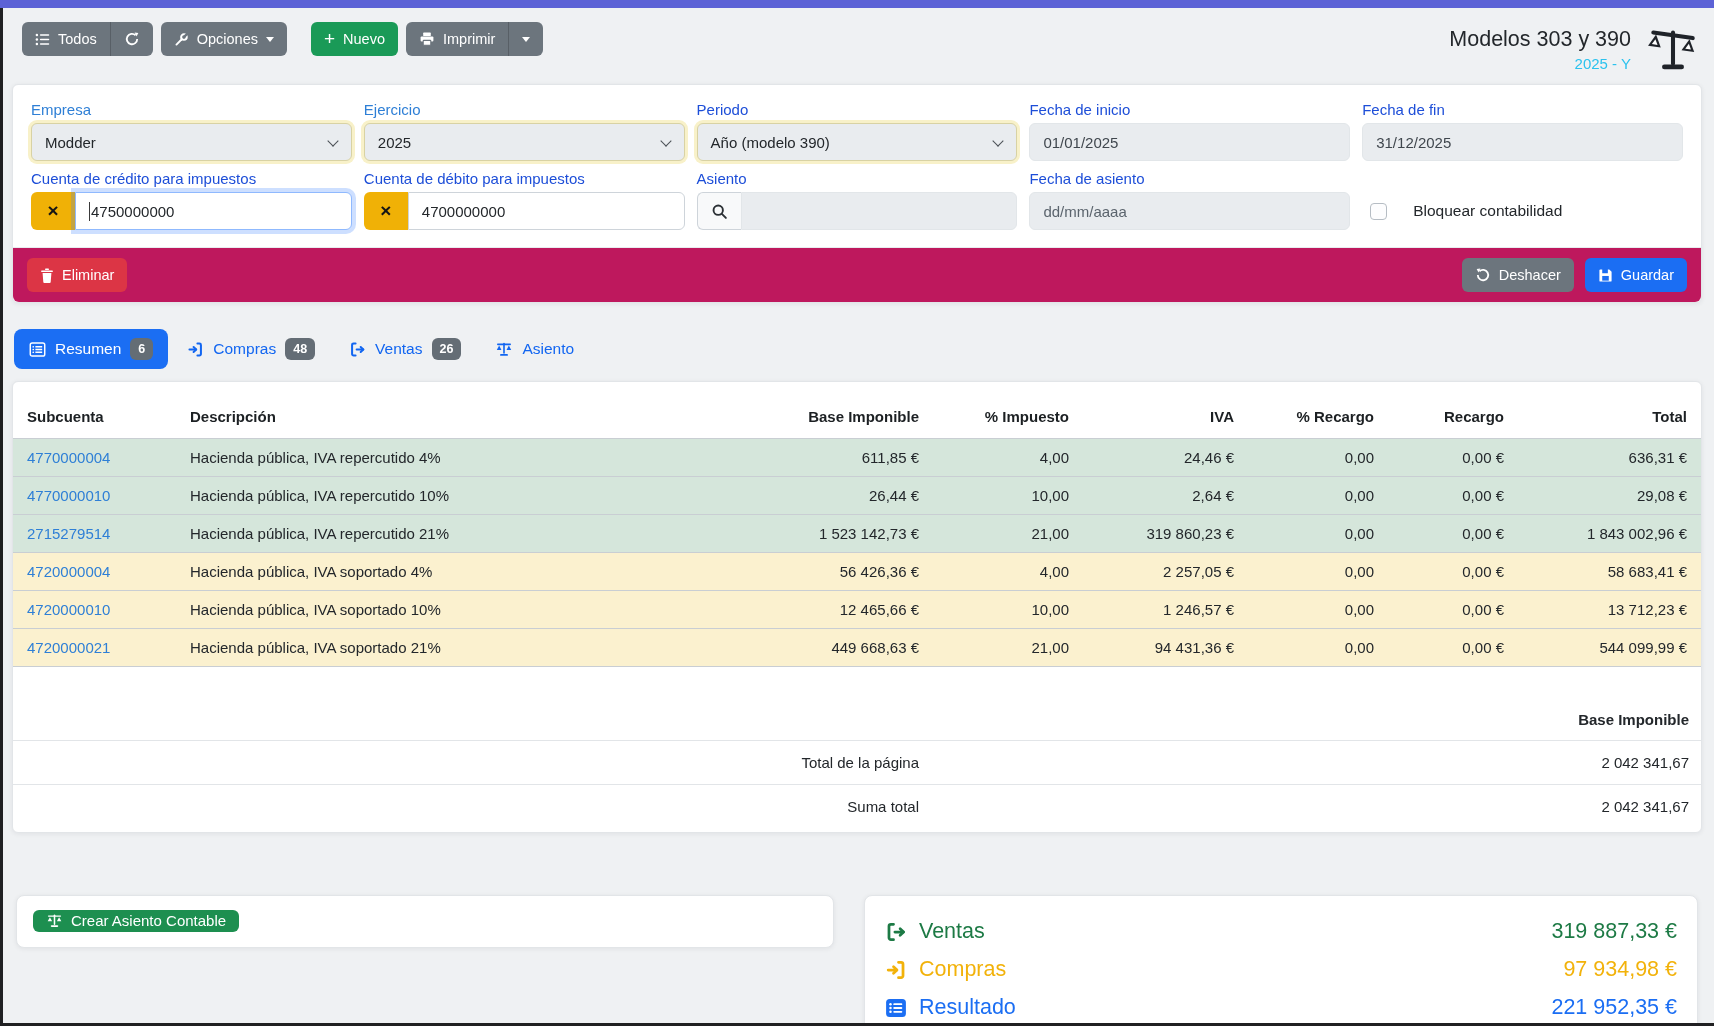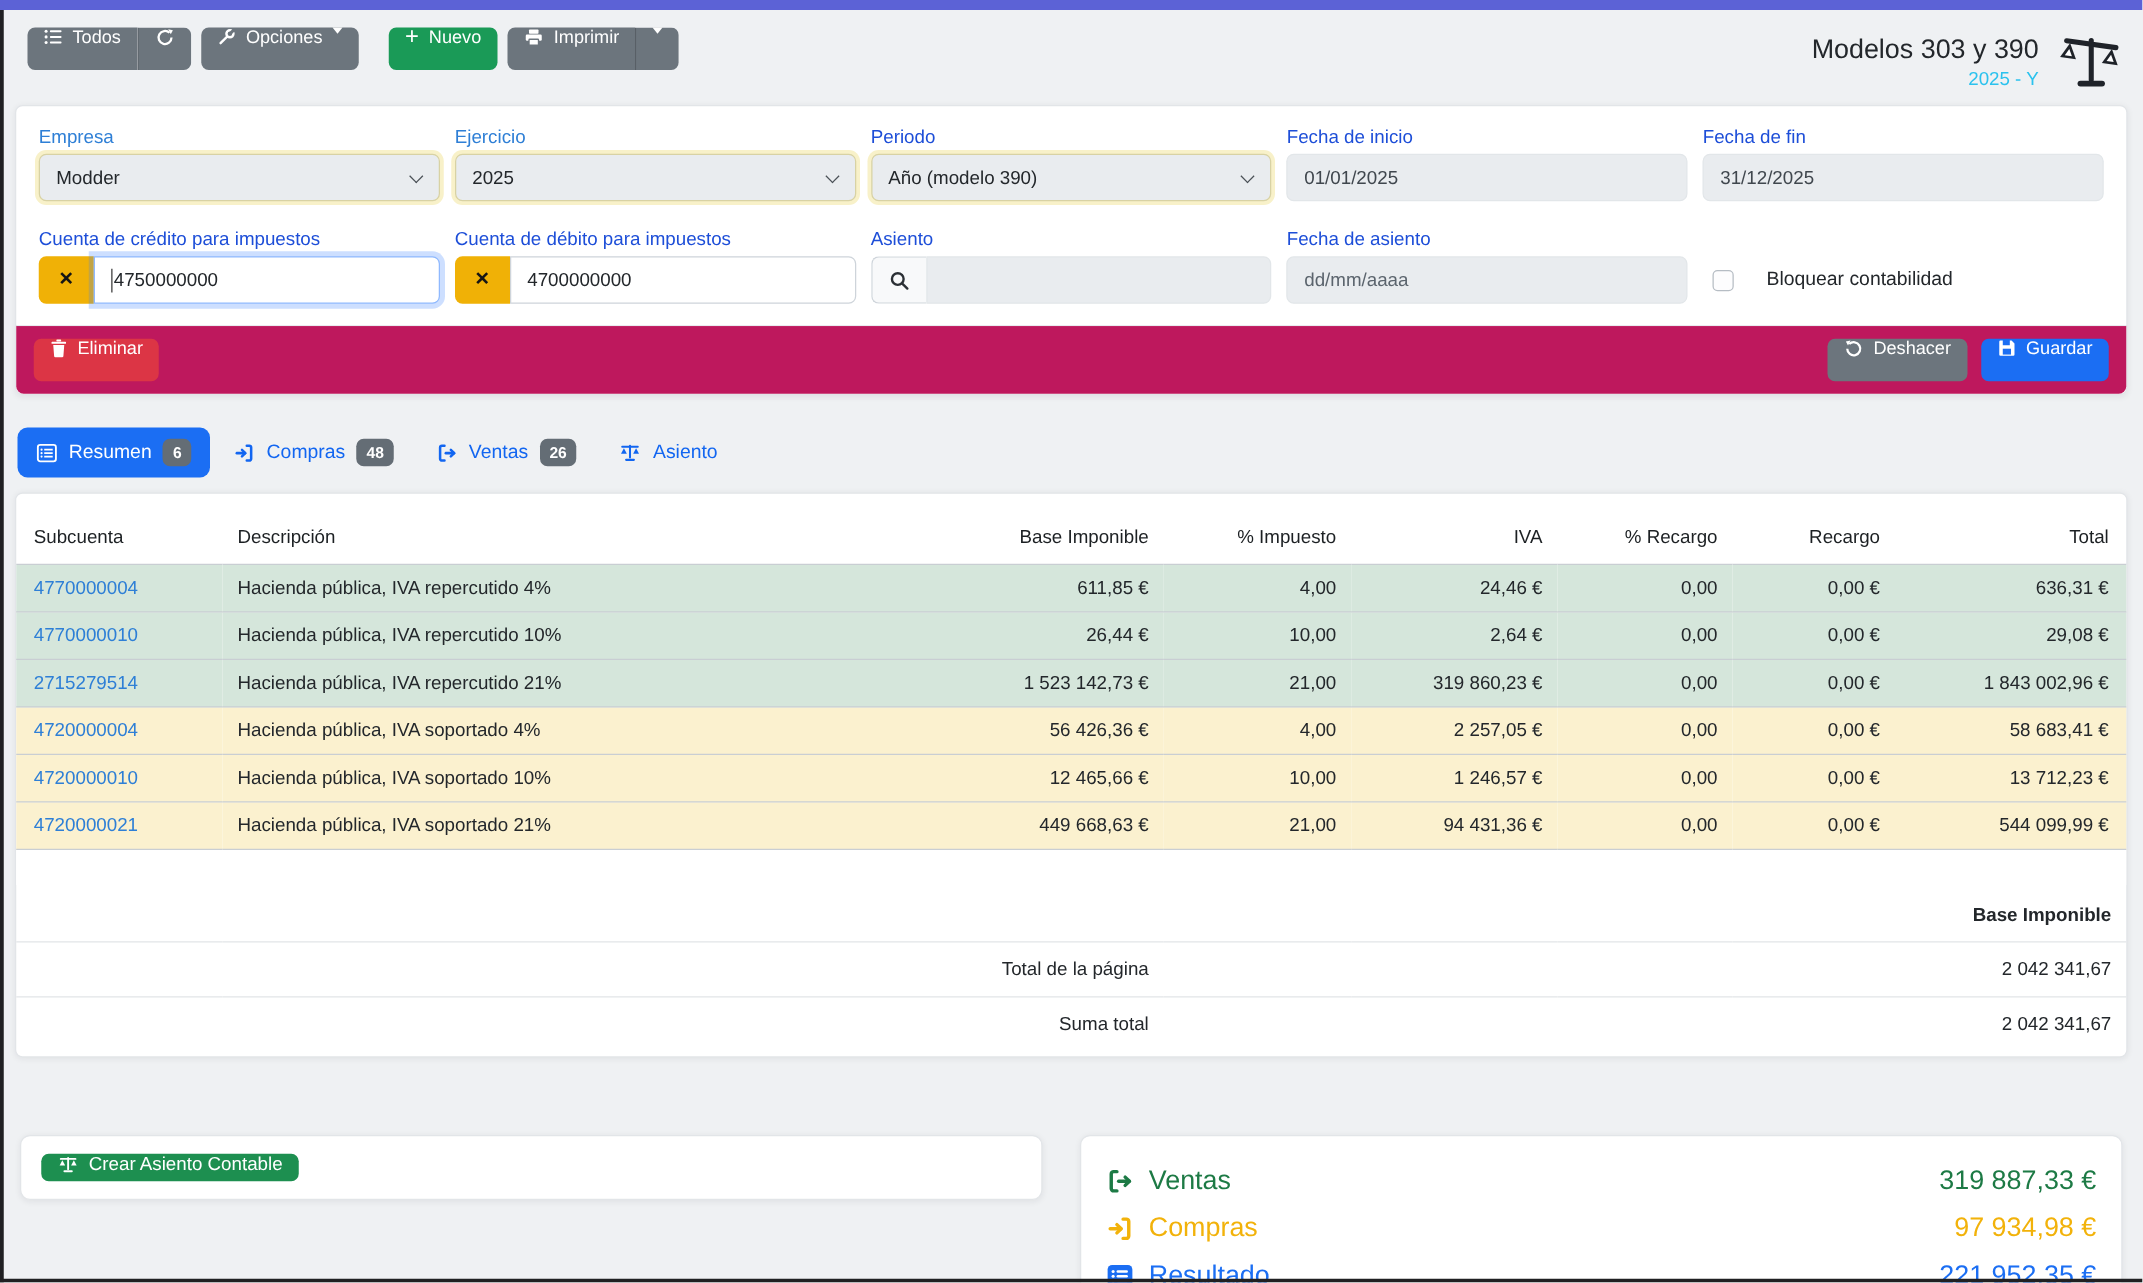--- a/index.html
+++ b/index.html
@@ -7,21 +7,21 @@
   body {
     font-family:"Liberation Sans","DejaVu Sans",sans-serif;
     background:#eff1f3; color:#23272b; position:relative; overflow:hidden;
   }
   .edge-left{position:absolute;left:0;top:8px;bottom:0;width:3px;background:#202022;z-index:60}
   .edge-bottom{position:absolute;left:0;bottom:0;width:100%;height:3px;background:#202022;z-index:60}
   .topbar{height:8px;background:#5c62d6}
 
   
   .toolbar{display:flex;align-items:flex-start;padding:14px 14px 0 22px}
-  .btn{display:inline-flex;align-items:flex-start;gap:8px;font-size:14.5px;border:none;
+  .btn{display:inline-flex;align-items:center;gap:8px;font-size:14.5px;border:none;
        border-radius:6px;padding:0 13px;height:34px;cursor:pointer;color:#fff;white-space:nowrap}
   .btn-gray{background:#6c757d}
   .btn-green{background:#1a9a57}
   .btn-blue{background:#1b6ef3}
   .btn-red{background:#dc3545}
   .btn-group{display:inline-flex}
   .btn-group .btn{border-radius:0}
   .btn-group .btn:first-child{border-radius:6px 0 0 6px}
   .btn-group .btn:last-child{border-radius:0 6px 6px 0;border-left:1px solid rgba(0,0,0,.18)}
   .tool-left{display:flex;gap:8px;align-items:center}
@@ -34,21 +34,21 @@
   .page-title{font-size:21.5px;color:#23272b}
   .page-subtitle{font-size:15px;color:#2bc2ee;margin-top:3px}
 
   
   .card{background:#fff;border:1px solid #e2e5e8;border-radius:6px;box-shadow:0 1px 5px rgba(25,30,40,.07)}
 
   
   .form-card{margin:8px 12px 0}
   .form-body{padding:16px 18px 17px}
   .fgrid{display:grid;grid-template-columns:repeat(5,1fr);column-gap:12px}
-  .fgrid + .fgrid{margin-top:22px}
+  .fgrid + .fgrid{margin-top:9px}
   .fld label{display:block;font-size:15px;margin-bottom:5px;color:#1d4ed8;white-space:nowrap}
   label.lnk{color:#2e7fd6;cursor:pointer}
   .select{position:relative;height:38px;background:#e9ecef;border:1px solid #d8d2a4;
           box-shadow:0 0 0 3px #f8f1c9;border-radius:6px;display:flex;align-items:center;
           padding:0 32px 0 13px;font-size:15px;cursor:pointer}
   .chev{position:absolute;right:14px;top:13px;width:8px;height:8px;
         border-right:1.7px solid #4a5056;border-bottom:1.7px solid #4a5056;transform:rotate(45deg)}
   .inp{height:38px;border:1px solid #ced4da;border-radius:6px;background:#fff;display:flex;
        align-items:center;padding:0 13px;font-size:15px;width:100%;white-space:nowrap;overflow:hidden}
   .inp.dis{background:#e9ecef;border-color:#e2e6e9;color:#40474e}
@@ -71,21 +71,21 @@
   
   .tabs{display:flex;align-items:center;gap:4px;margin:26px 12px 12px;padding-left:2px}
   .tab{display:inline-flex;align-items:center;gap:9px;font-size:15.5px;color:#1266f1;
        padding:9px 15px;border-radius:8px;cursor:pointer;white-space:nowrap}
   .tab.active{background:#1b6ef3;color:#fff}
   .badge{background:#646d75;color:#fff;font-size:12.5px;padding:4px 8px;border-radius:6px;font-weight:bold}
 
   
   .table-card{margin:0 12px;padding-bottom:4px}
   table{width:100%;border-collapse:collapse;font-size:15px}
-  th{font-weight:normal;padding:26px 12px 13px;text-align:right;white-space:nowrap;color:#1c2023}
+  th{font-weight:bold;padding:26px 12px 13px;text-align:right;white-space:nowrap;color:#1c2023}
   td{padding:10px 12px;text-align:right;border-top:1px solid #c9ced3;white-space:nowrap}
   th.l, td.l{text-align:left}
   th:first-child, td:first-child{padding-left:14px}
   th:last-child, td:last-child{padding-right:14px}
   tr.g td{background:#d5e6db}
   tr.y td{background:#fbf1cf}
   a.sub{color:#2e7fd6;text-decoration:none;cursor:pointer}
   tr.spacer td{height:28px;background:#fff;padding:0}
   tr.fhead td{border-top:none;font-weight:bold;padding:16px 12px 12px}
   tr.frow td{border-top:1px solid #e2e5e8;padding:13px 12px}

